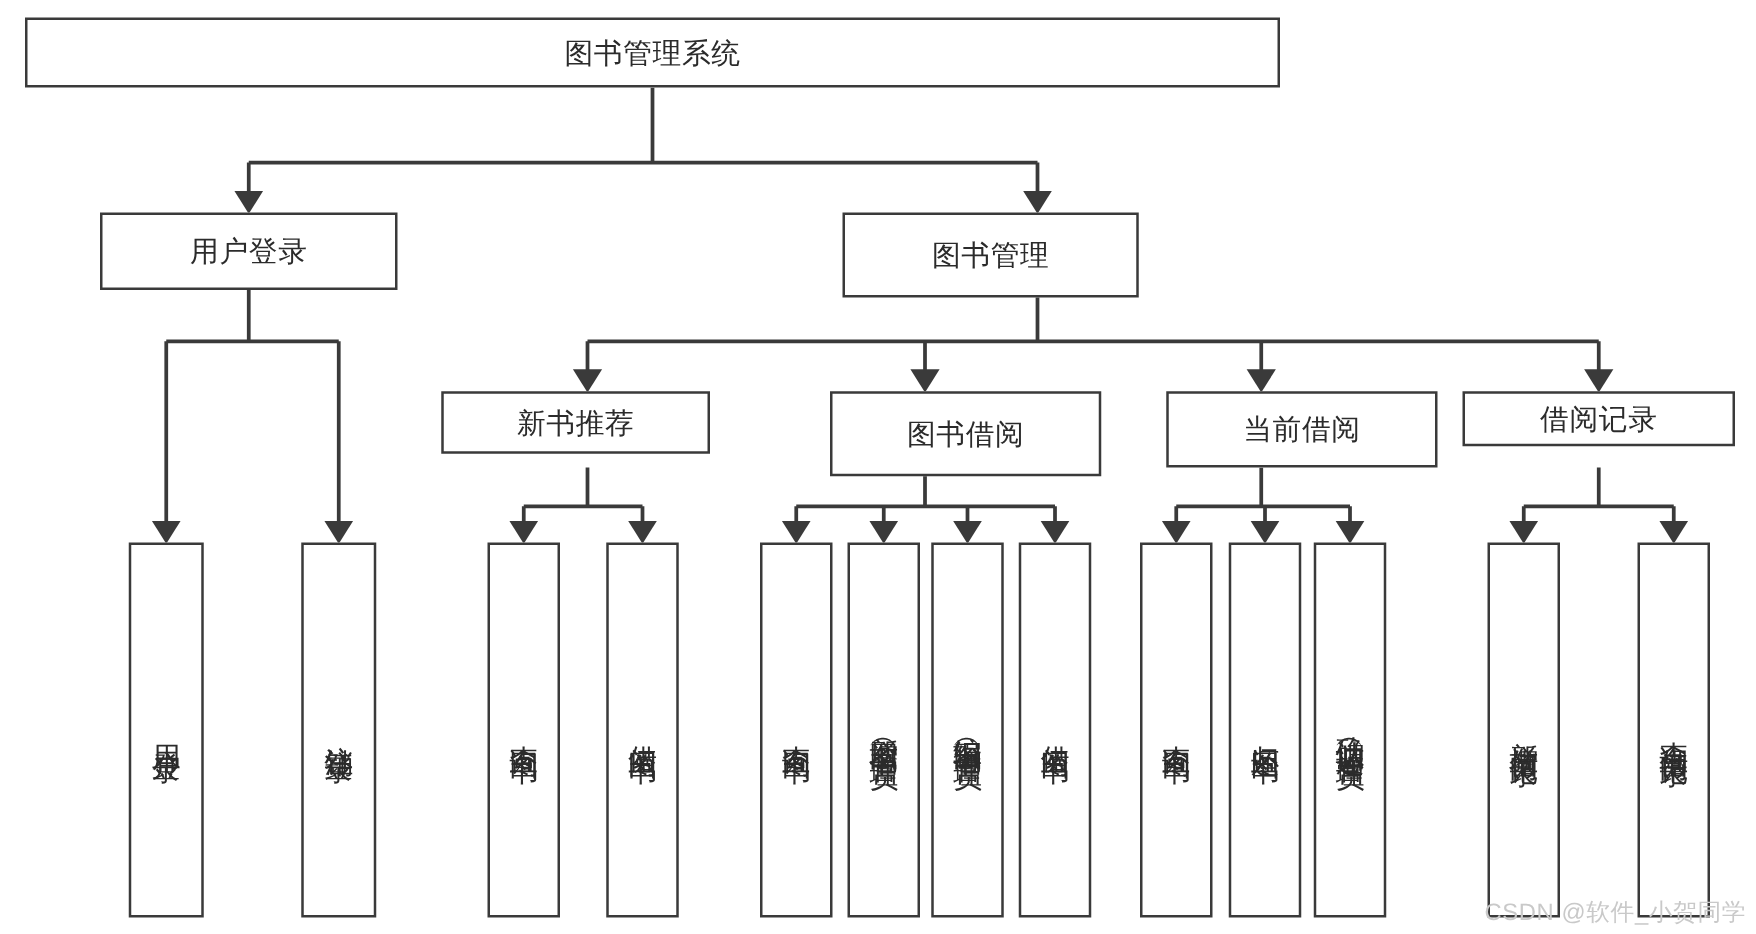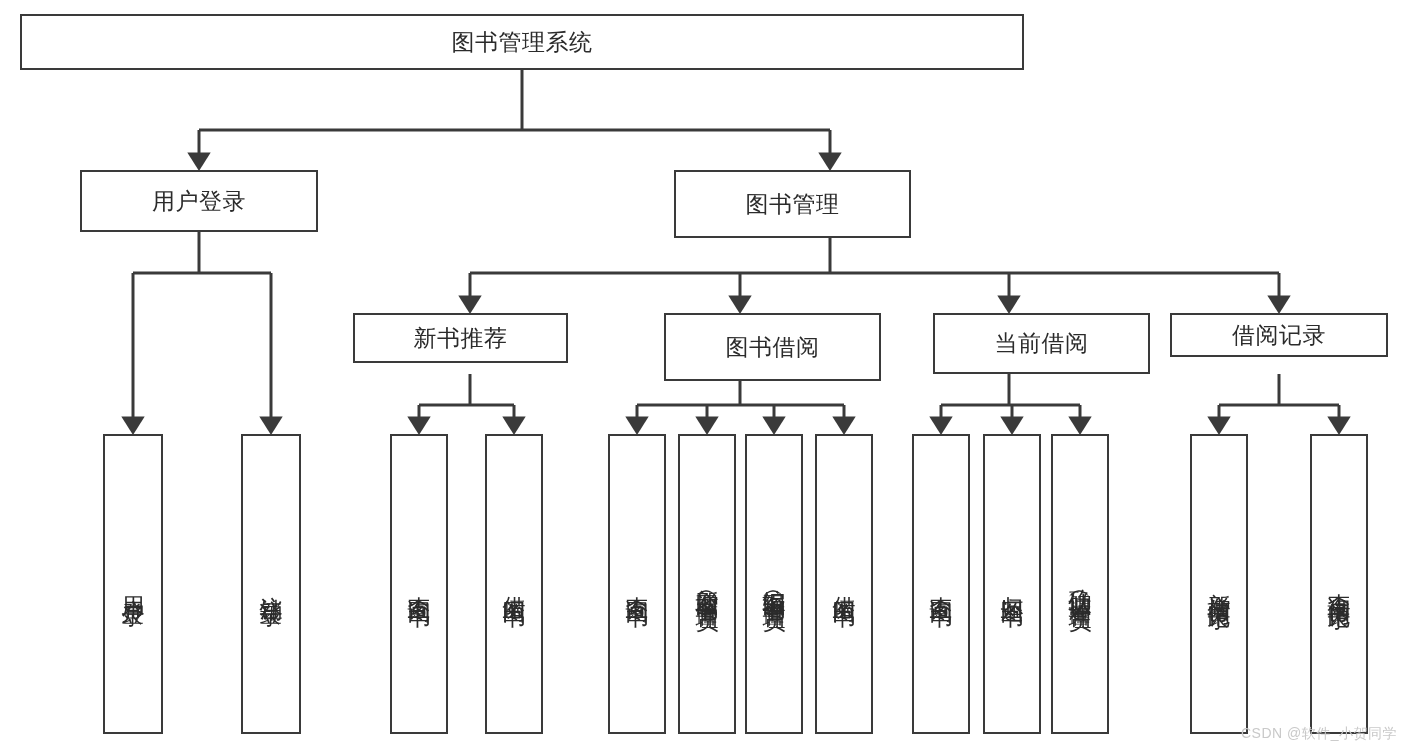--- a/index.html
+++ b/index.html
@@ -48,21 +48,21 @@
   .node-box.vertical .node-label {
     writing-mode: vertical-rl;
     text-orientation: upright;
     letter-spacing: 3px;
     line-height: 1;
   }
   .watermark {
     position: absolute;
     right: 8px;
     bottom: 4px;
-    font-size: 14px;
+    font-size: 19px;
     color: #c9c9c9;
     letter-spacing: 0.5px;
     user-select: none;
     white-space: nowrap;
   }
 </style>
 </head>
 <body>
 
 <div id="diagram-root">

